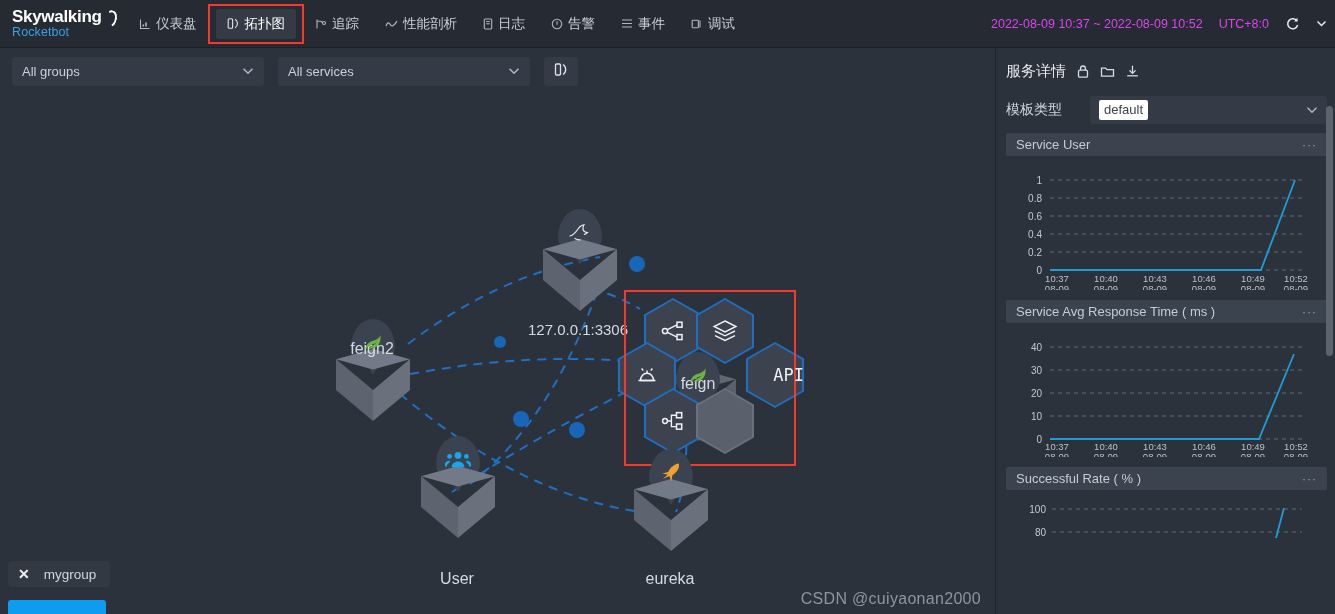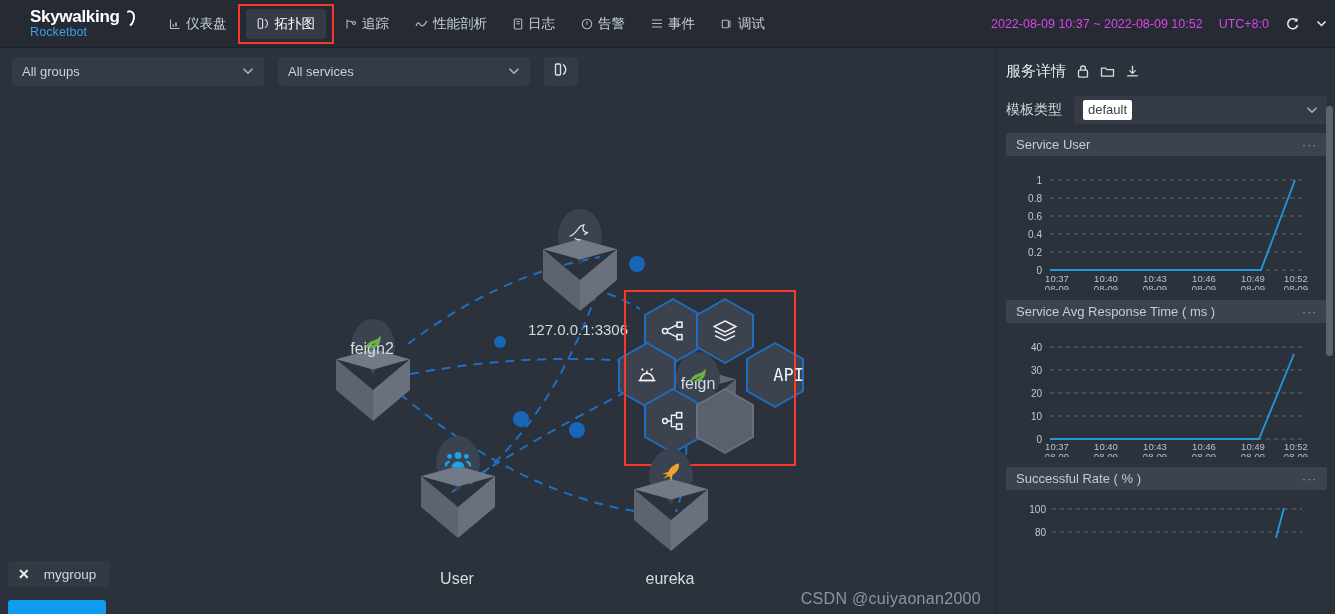--- a/index.html
+++ b/index.html
@@ -11,21 +11,21 @@
     -webkit-font-smoothing:antialiased;
   }
 
   
   #header {
     position:absolute; left:0; top:0; width:1335px; height:48px;
     background:#252a33;
     display:flex; align-items:center;
     border-bottom:1px solid #1d222a;
   }
-  #logo { width:118px; line-height:1; user-select:none;margin-left:30px; }
+  #logo { width:118px; padding-left:12px; line-height:1; user-select:none; }
   #logo .lw { font-size:17px; font-weight:bold; color:#ffffff; letter-spacing:-.3px; position:relative; }
   #logo .lw .swoosh {
     display:inline-block; width:12px; height:14px; margin-left:1px;
     vertical-align:-2px; position:relative;
   }
   #logo .lw .swoosh:before{
     content:""; position:absolute; left:1px; top:0; width:9px; height:13px;
     border:2.4px solid #fff; border-radius:50% 50% 50% 50%/60% 60% 40% 40%;
     border-left-color:transparent; border-bottom-color:transparent;
     transform:rotate(22deg);
@@ -165,21 +165,21 @@
     position:absolute; right:0; top:48px; width:340px; height:566px;
     background:#2b323c; border-left:1px solid #222830;
     padding:10px 8px 16px 10px; overflow:hidden;
   }
   #panel-title {
     display:flex; align-items:center; gap:10px; height:26px;
     font-size:15px; color:#e3e8ee; margin-bottom:12px;
   }
   #panel-title .pi { font-size:14px; color:#d6dce3; cursor:pointer; display:inline-flex; }
 
-  #tpl-row { display:flex; align-items:center; gap:12px; margin-bottom:9px; }
+  #tpl-row { display:flex; align-items:center; gap:28px; margin-bottom:9px; }
   #tpl-label { font-size:14px; color:#d0d7de; white-space:nowrap; }
   #tpl-select {
     flex:1; height:28px; background:#343b46; border-radius:3px;
     display:flex; align-items:center; padding:0 9px; cursor:pointer;text-align:right;
   }
   #tpl-value {
     background:#ffffff; color:#3b424c; font-size:13px;
     padding:1px 5px; border-radius:2px; line-height:1.35;
   }
   #tpl-select .caret { margin-left:auto; font-size:11px; color:#aab3bd; }

